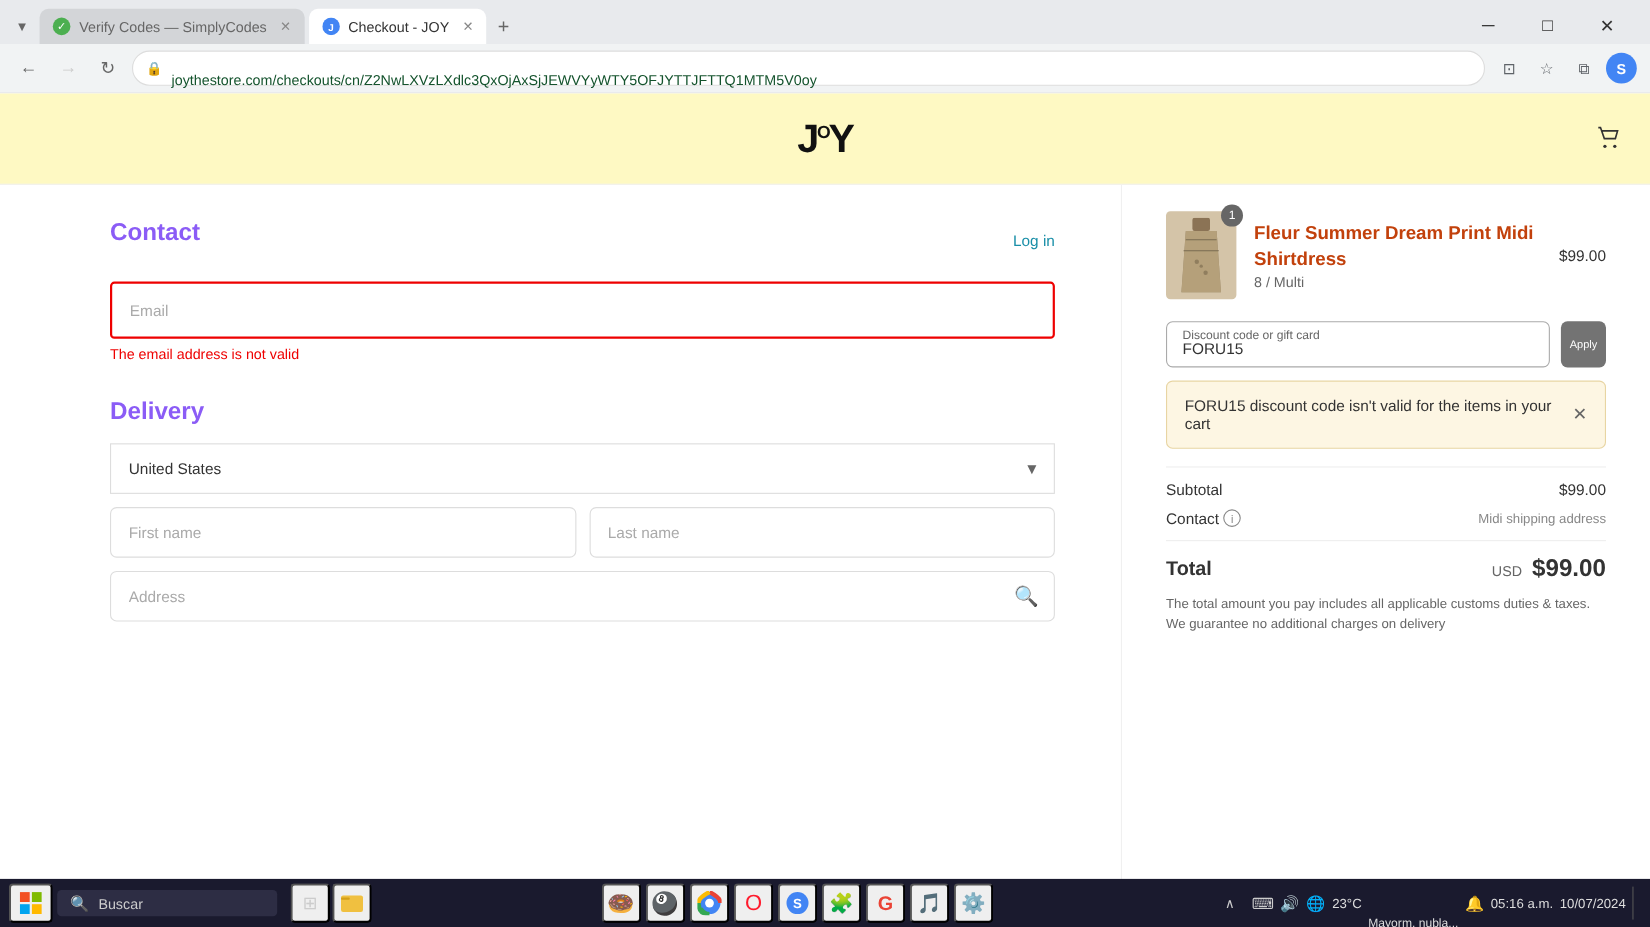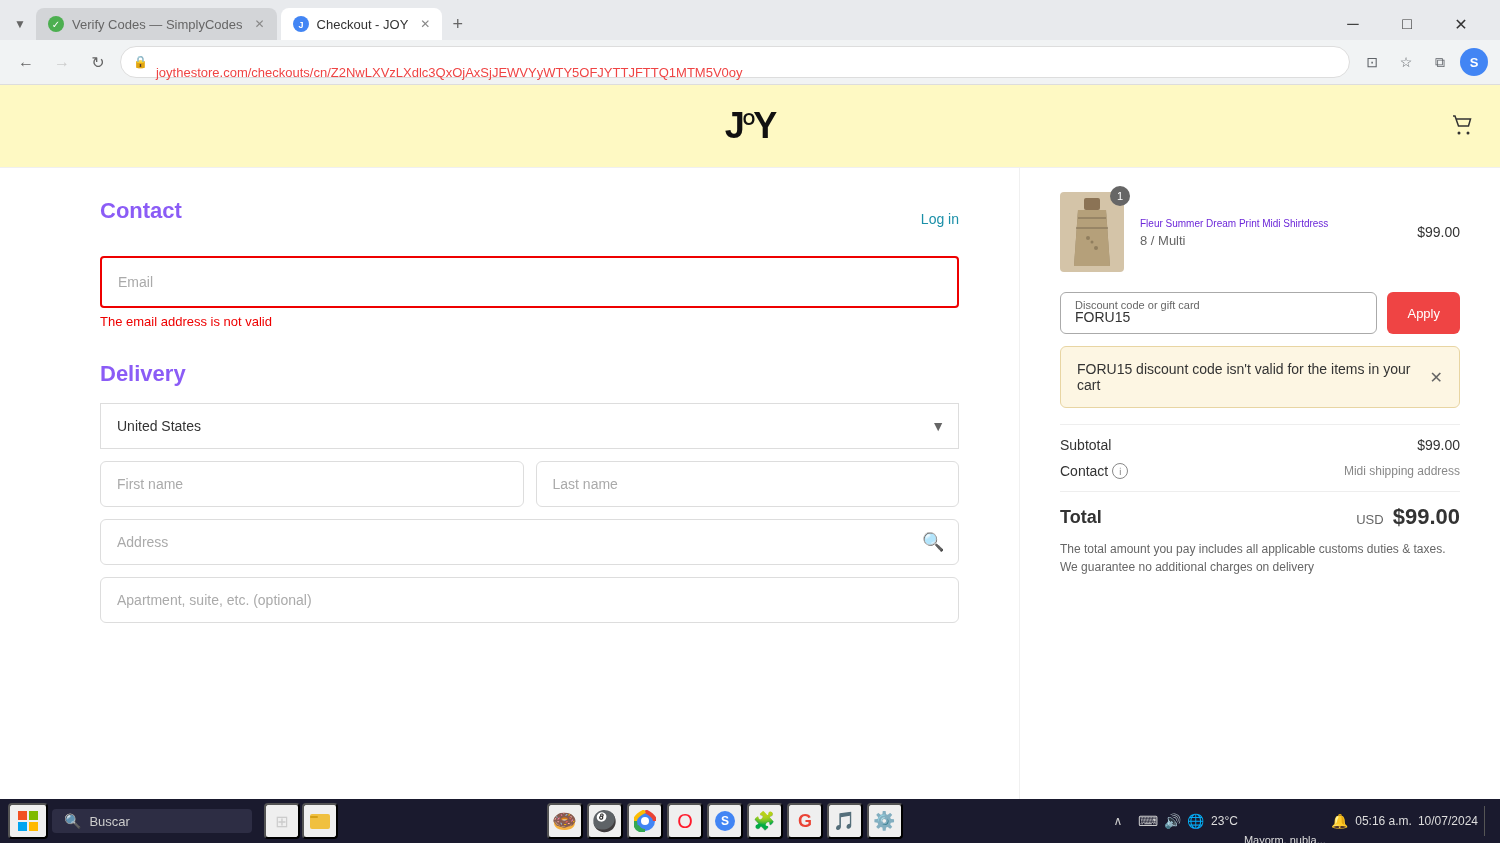--- a/index.html
+++ b/index.html
@@ -15,21 +15,21 @@
     .tab-favicon.green { background: #4caf50; color: #fff; }
     .tab-close { color: #888; font-size: 12px; cursor: pointer; margin-left: 4px; }
     .new-tab-btn { background: none; border: none; color: #666; font-size: 18px; cursor: pointer; padding: 0 6px; }
     .window-controls { margin-left: auto; display: flex; gap: 8px; align-items: center; padding-right: 8px; }
     .win-btn { width: 46px; height: 32px; border: none; background: none; cursor: pointer; font-size: 16px; color: #333; display: flex; align-items: center; justify-content: center; }
 
     .address-bar-row { display: flex; align-items: center; padding: 6px 12px; gap: 8px; background: #f1f3f4; height: 44px; }
     .nav-btn { background: none; border: none; cursor: pointer; color: #666; font-size: 16px; padding: 4px; border-radius: 50%; width: 28px; height: 28px; display: flex; align-items: center; justify-content: center; }
     .address-bar { flex: 1; display: flex; align-items: center; background: #fff; border: 1px solid #ddd; border-radius: 20px; padding: 4px 12px; gap: 8px; height: 32px; font-size: 13px; color: #333; }
     .address-lock { color: #5f6368; font-size: 12px; }
-    .address-text { flex: 1; color: #ef4444; font-size: 13px; margin-top: 20px; }
+    .address-text { flex: 1; color: #14532d; font-size: 13px; margin-top: 20px; }
     .address-actions { display: flex; gap: 6px; align-items: center; }
     .addr-icon-btn { background: none; border: none; cursor: pointer; color: #5f6368; font-size: 14px; padding: 4px; border-radius: 50%; width: 28px; height: 28px; display: flex; align-items: center; justify-content: center; }
     .profile-btn { width: 28px; height: 28px; border-radius: 50%; background: #4285f4; color: #fff; border: none; cursor: pointer; font-size: 13px; font-weight: bold; display: flex; align-items: center; justify-content: center; }
 
     
     .page { display: flex; flex-direction: column; height: calc(843px - 84px); background: #fff; }
 
     
     .site-header { display: flex; align-items: center; justify-content: center; padding: 20px; border-bottom: 1px solid #f0f0f0; position: relative; background: #fef9c3; }
     .cart-icon-btn { position: absolute; right: 24px; background: none; border: none; cursor: pointer; }
@@ -69,29 +69,29 @@
     .address-search-btn { position: absolute; right: 14px; top: 50%; transform: translateY(-50%); background: none; border: none; cursor: pointer; color: #666; font-size: 18px; }
 
     
     .right-panel { width: 480px; padding: 24px 40px; background: #fff; overflow-y: auto; }
 
     .order-item { display: flex; align-items: center; gap: 16px; margin-bottom: 20px; }
     .item-image { position: relative; width: 64px; height: 80px; }
     .item-img-placeholder { width: 64px; height: 80px; background: #d4c4a8; border-radius: 4px; display: flex; align-items: center; justify-content: center; overflow: hidden; }
     .item-badge { position: absolute; top: -6px; right: -6px; background: #666; color: #fff; border-radius: 50%; width: 20px; height: 20px; font-size: 11px; display: flex; align-items: center; justify-content: center; }
     .item-details { flex: 1; }
-    .item-name { font-size: 10px; color: #6d28d9; font-weight: 400; line-height: 1.4; }
+    .item-name { font-size: 17px; color: #c2410c; font-weight: 700; line-height: 1.4; }
     .item-variant { font-size: 13px; color: #666; margin-top: 2px; }
     .item-price { font-size: 14px; color: #333; font-weight: 500; }
 
     .discount-row { display: flex; gap: 10px; margin-bottom: 12px; }
     .discount-label { font-size: 11px; color: #666; position: absolute; top: 6px; left: 14px; }
     .discount-wrapper { flex: 1; position: relative; border: 1px solid #aaa; border-radius: 6px; padding: 6px 14px 8px; }
     .discount-wrapper input { border: none; outline: none; font-size: 14px; color: #333; width: 100%; padding-top: 2px; background: transparent; }
-    .apply-btn { padding: 12px 20px; background: #ef4444; color: #fff; border: none; border-radius: 6px; font-size: 13px; font-weight: 500; cursor: pointer; white-space: nowrap; }
+    .apply-btn { padding: 12px 8px; background: #737373; color: #fff; border: none; border-radius: 6px; font-size: 10px; font-weight: 500; cursor: pointer; white-space: nowrap; }
 
     .error-banner { background: #fdf6e3; border: 1px solid #e8d5a3; border-radius: 6px; padding: 14px 16px; display: flex; align-items: center; justify-content: space-between; margin-bottom: 16px; font-size: 14px; color: #333; }
     .error-banner-close { background: none; border: none; cursor: pointer; color: #666; font-size: 16px; }
 
     .divider { border: none; border-top: 1px solid #eee; margin: 12px 0; }
 
     .price-row { display: flex; justify-content: space-between; align-items: center; margin-bottom: 10px; font-size: 14px; color: #333; }
     .price-row.total { font-size: 18px; font-weight: 600; margin-top: 4px; }
     .price-row .shipping-info { display: flex; align-items: center; gap: 4px; }
     .shipping-hint { color: #888; font-size: 12px; }
@@ -212,23 +212,20 @@
         <div class="form-row">
           <input class="form-input" type="text" placeholder="First name" style="">
           <input class="form-input" type="text" placeholder="Last name" style="">
         </div>
 
         <div class="form-group address-input-wrapper">
           <input class="form-input" type="text" style="width: 100%; padding-right: 48px;" placeholder="Address">
           <button class="address-search-btn">🔍</button>
         </div>
 
-        <div class="form-group">
-          <input class="form-input" type="text" style="width: 100%; color: rgb(170, 170, 170);" placeholder="Apartment, suite, etc. (optional)">
-        </div>
       </div>
     </div>
 
     <div class="right-panel">
 
       <div class="order-item">
         <div class="item-image">
           <div class="item-img-placeholder">
 
             <svg width="44" height="68" viewBox="0 0 44 68">

